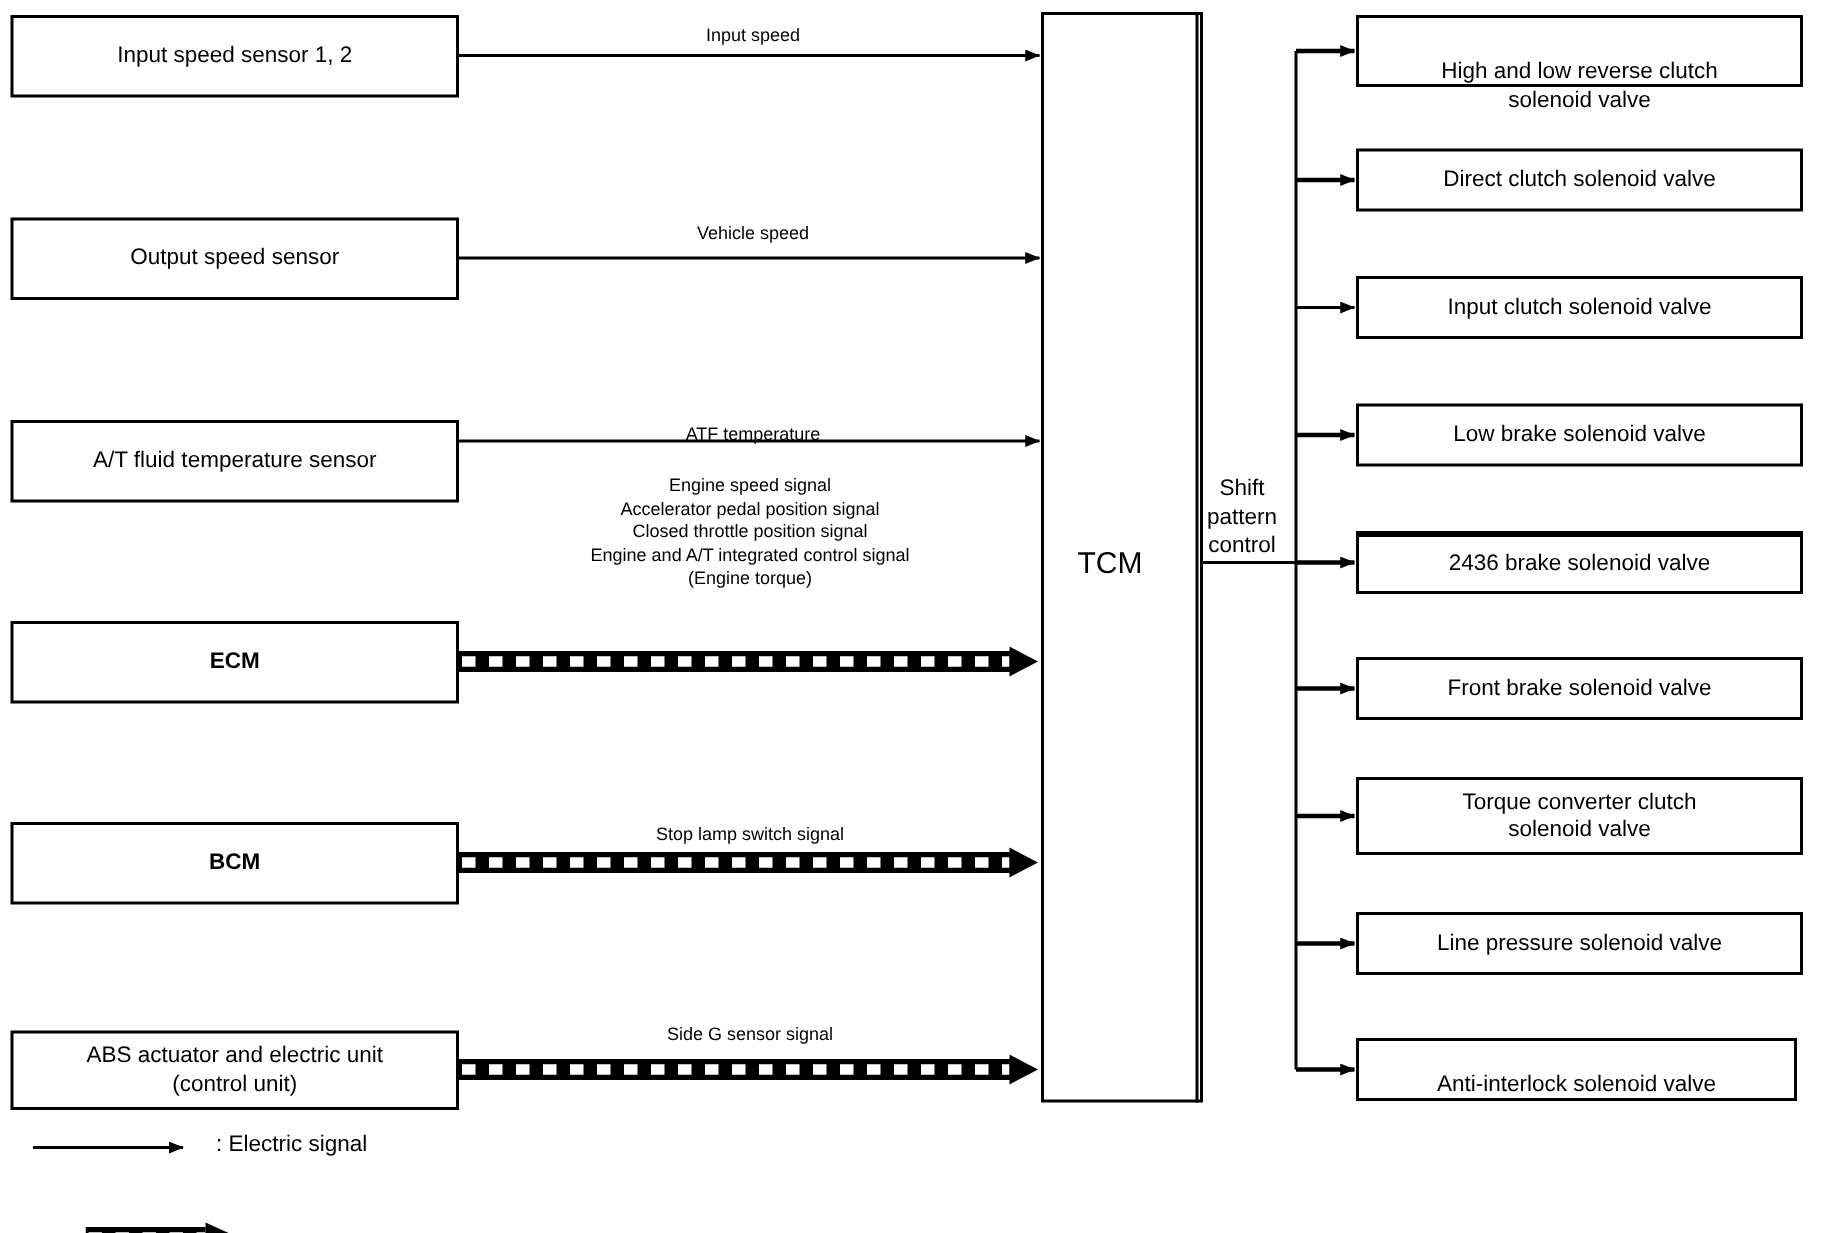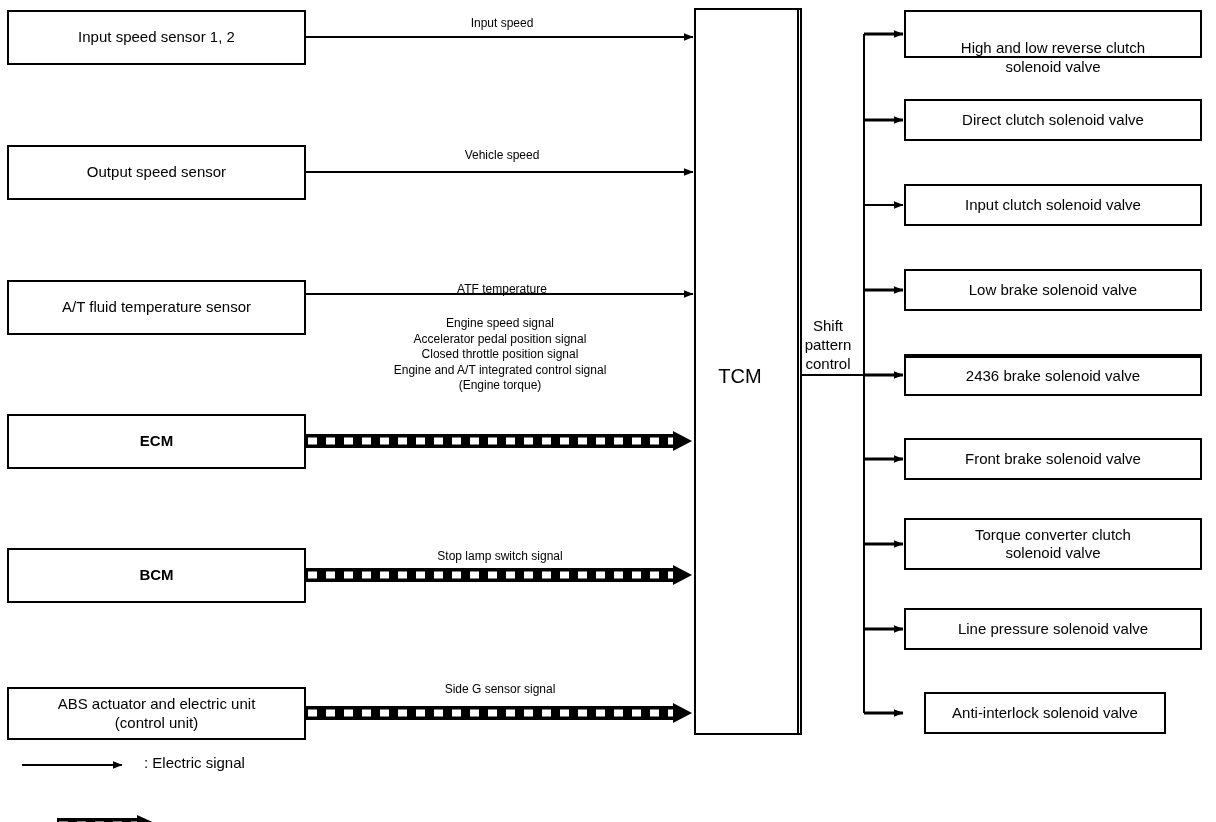--- a/index.html
+++ b/index.html
@@ -177,21 +177,21 @@
       <div class="node-box" style="left: 904px; top: 438px; width: 298px; height: 42px;">
         <span style="white-space: pre-line;">Front brake solenoid valve</span>
       </div>
       <div class="node-box" style="left: 904px; top: 518px; width: 298px; height: 52px;">
         <span style="white-space: pre-line;">Torque converter clutch
 solenoid valve</span>
       </div>
       <div class="node-box" style="left: 904px; top: 608px; width: 298px; height: 42px;">
         <span style="white-space: pre-line;">Line pressure solenoid valve</span>
       </div>
-      <div class="node-box" style="left: 924px; top: 692px; width: 242px; height: 42px;">
+      <div class="node-box" style="left: 904px; top: 692px; width: 294px; height: 42px; align-items: flex-end;">
         <span style="white-space: pre-line;">Anti-interlock solenoid valve</span>
       </div>
     </div>
   <div id="signal-labels">
       <div class="edge-label" style="left: 282px; top: 16px; width: 440px;">Input speed</div>
       <div class="edge-label" style="left: 282px; top: 148px; width: 440px;">Vehicle speed</div>
       <div class="edge-label" style="left: 282px; top: 282px; width: 440px;">ATF temperature</div>
       <div class="edge-label" style="left: 280px; top: 316px; width: 440px;">Engine speed signal
 Accelerator pedal position signal
 Closed throttle position signal

